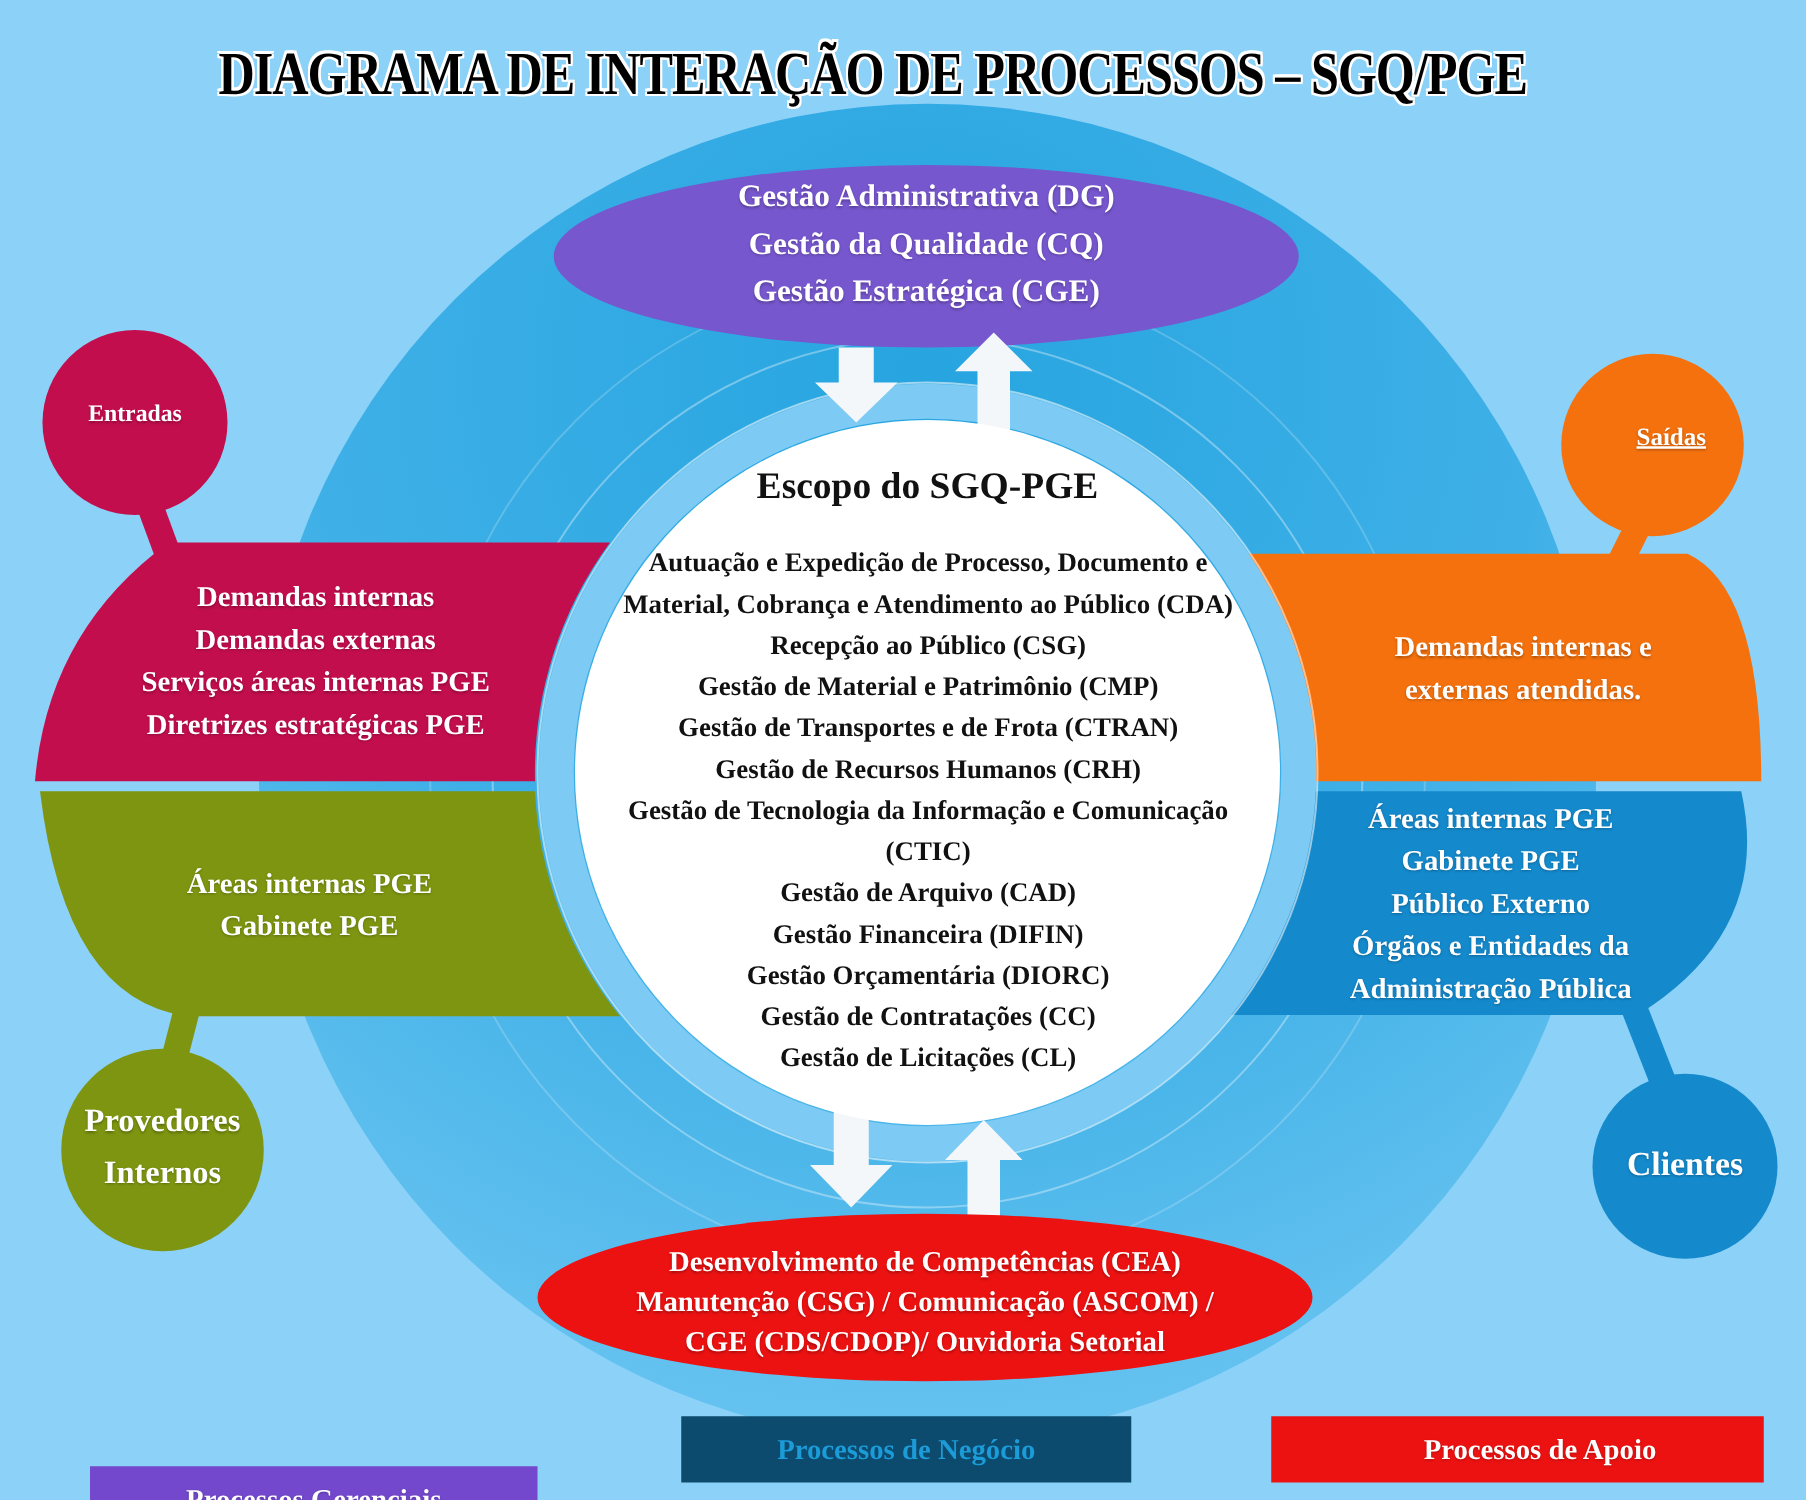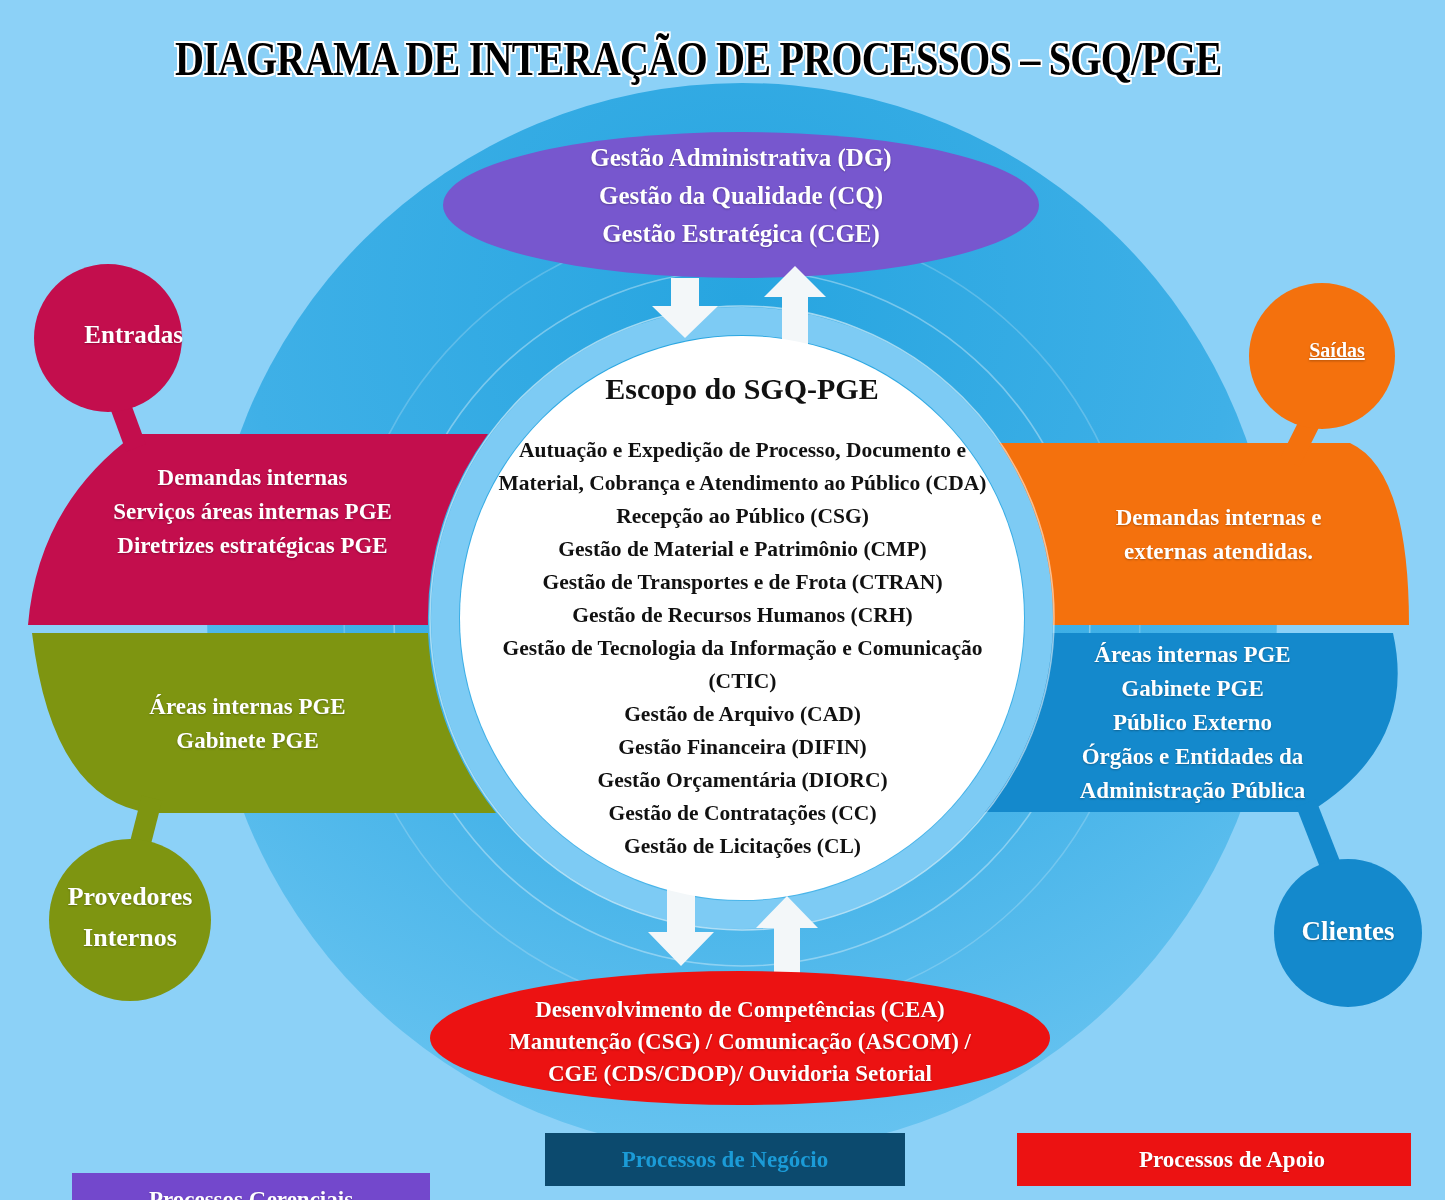--- a/index.html
+++ b/index.html
@@ -18,21 +18,21 @@
     text-shadow:-2px 0 0 #fff,2px 0 0 #fff,0 -2px 0 #fff,0 2px 0 #fff,2px 2px 0 #fff,-2px 2px 0 #fff,2px -2px 0 #fff,-2px -2px 0 #fff;
     font-family:"Liberation Serif", serif;letter-spacing:-1px;
   }
   .ellipse-top-text{left:441px;top:139px;width:600px;font-size:25px;line-height:38px;}
   .center-head{left:487px;top:372px;width:510px;font-size:30px;line-height:34px;}
   .center-items{left:490px;top:434px;width:505px;font-size:21.5px;line-height:33px;}
   .pink-text{left:55px;top:461px;width:395px;font-size:23px;line-height:34px;}
   .olive-text{left:55px;top:690px;width:385px;font-size:23px;line-height:34px;}
   .orange-text{left:1076px;top:501px;width:285px;font-size:23px;line-height:34px;}
   .blue-text{left:1045px;top:638px;width:295px;font-size:23px;line-height:34px;}
-  .lbl-entradas{left:33px;top:321px;width:150px;font-size:25px;text-align:right;}
+  .lbl-entradas{left:33px;top:321px;width:150px;font-size:19px;}
   .lbl-saidas{left:1262px;top:339px;width:150px;font-size:20px;text-decoration:underline;}
   .lbl-provedores{left:40px;top:876px;width:180px;font-size:26px;line-height:41px;}
   .lbl-clientes{left:1268px;top:916px;width:160px;font-size:27px;}
   .ellipse-bottom-text{left:440px;top:994px;width:600px;font-size:23px;line-height:32px;}
   .legend-box{position:absolute;top:1133px;height:53px;line-height:53px;text-align:center;
               font-size:23px;font-weight:bold;}
   .legend-box span{text-shadow:0 1px 2px rgba(0,0,0,.25);}
   .legend-gerenciais{left:72px;width:358px;background:#7348CC;color:#fff;margin-top:40px;}
   .legend-negocio{left:545px;width:360px;background:#0c4a6e;color:#1B9BD7;}
   .legend-negocio span{text-shadow:none;}
@@ -110,20 +110,21 @@
     <div>Gestão de Tecnologia da Informação e Comunicação (CTIC)</div>
     <div>Gestão de Arquivo (CAD)</div>
     <div>Gestão Financeira (DIFIN)</div>
     <div>Gestão Orçamentária (DIORC)</div>
     <div>Gestão de Contratações (CC)</div>
     <div>Gestão de Licitações (CL)</div>
   </div>
 
   <div class="txt pink-text">
     <div>Demandas internas</div>
+    <div>Demandas externas</div>
     <div>Serviços áreas internas PGE</div>
     <div>Diretrizes estratégicas PGE</div>
   </div>
 
   <div class="txt olive-text">
     <div>Áreas internas PGE</div>
     <div>Gabinete PGE</div>
   </div>
 
   <div class="txt orange-text">Demandas internas e externas atendidas.</div>

